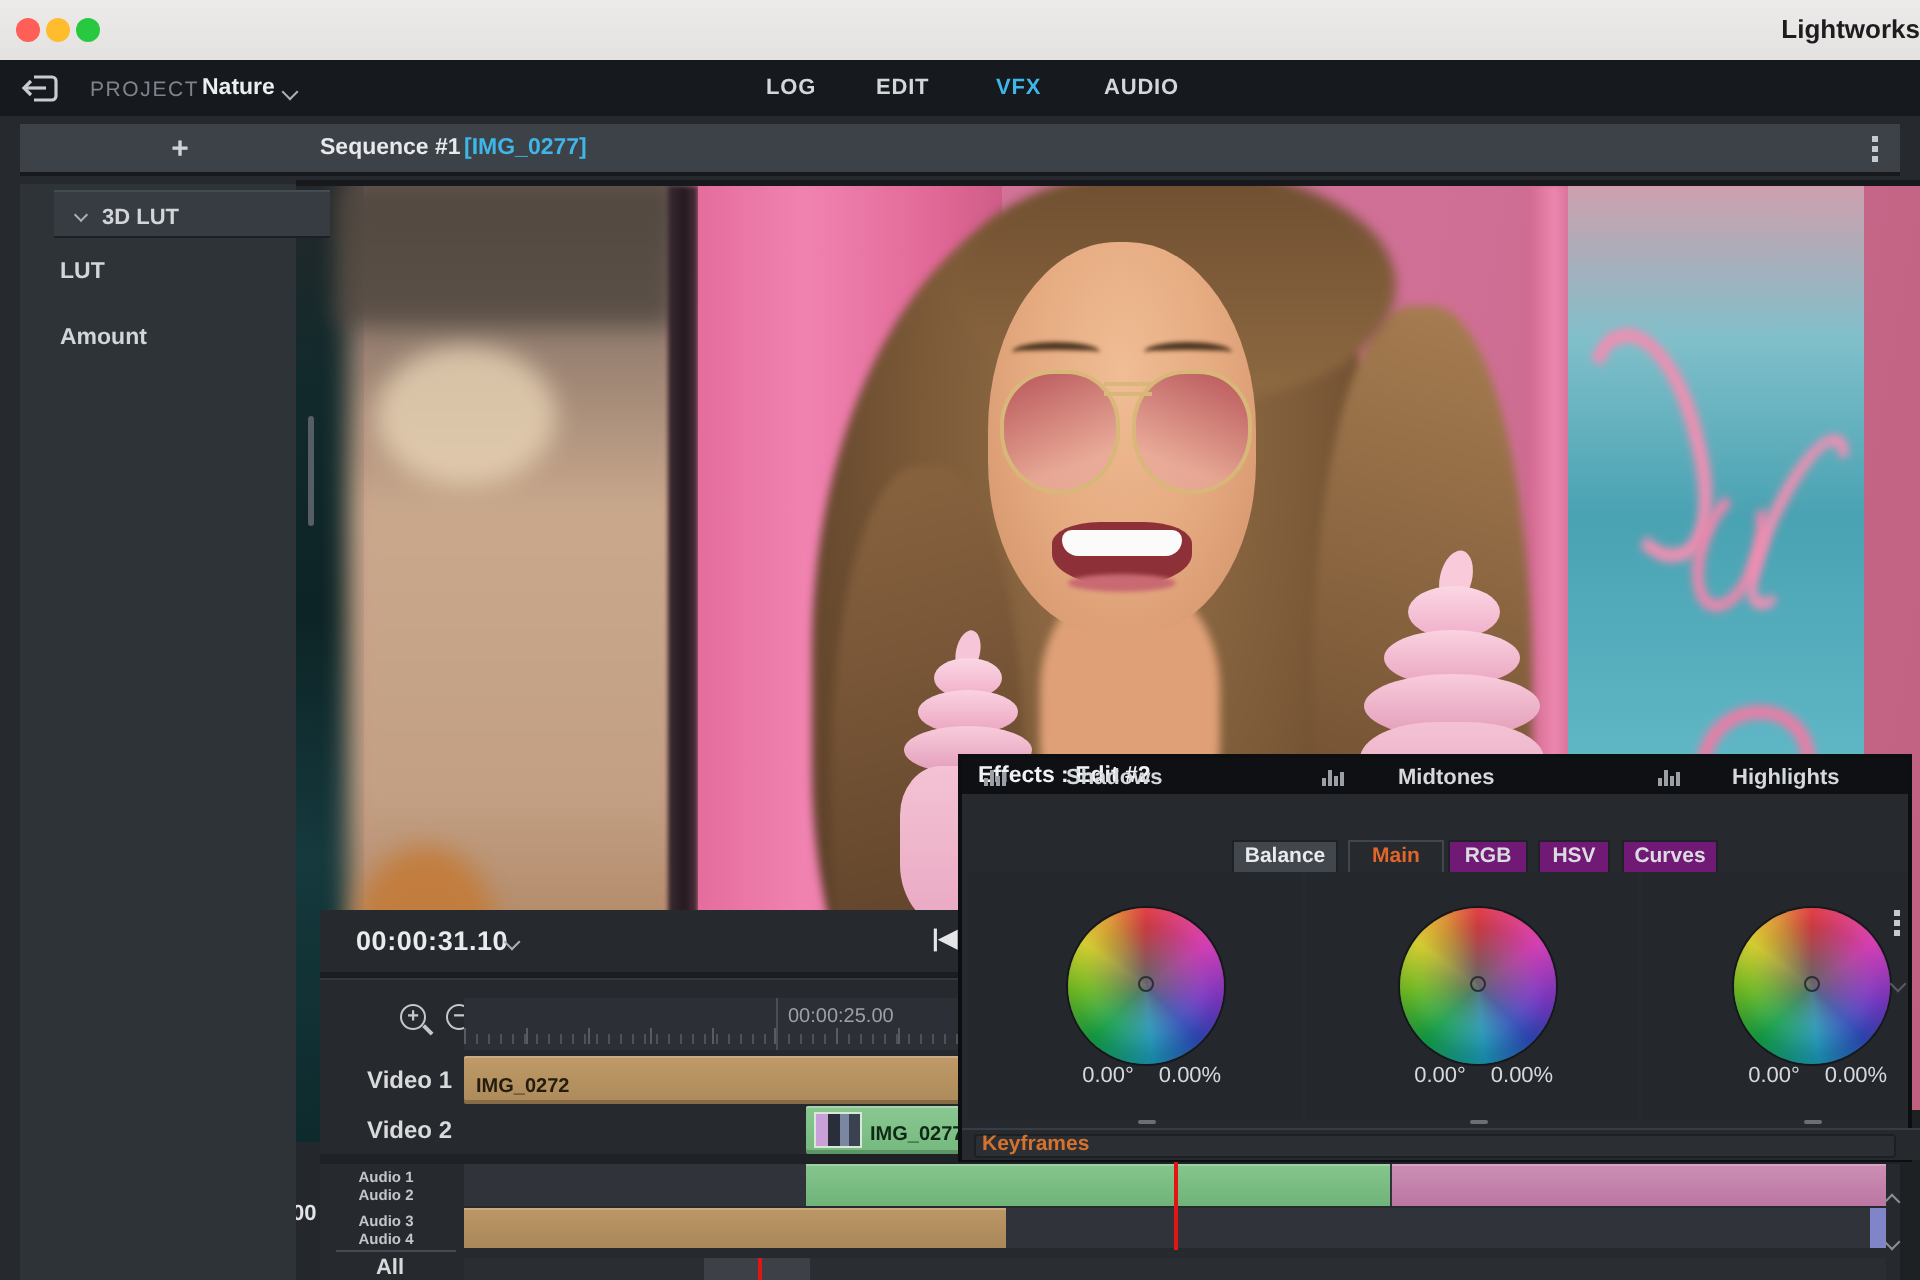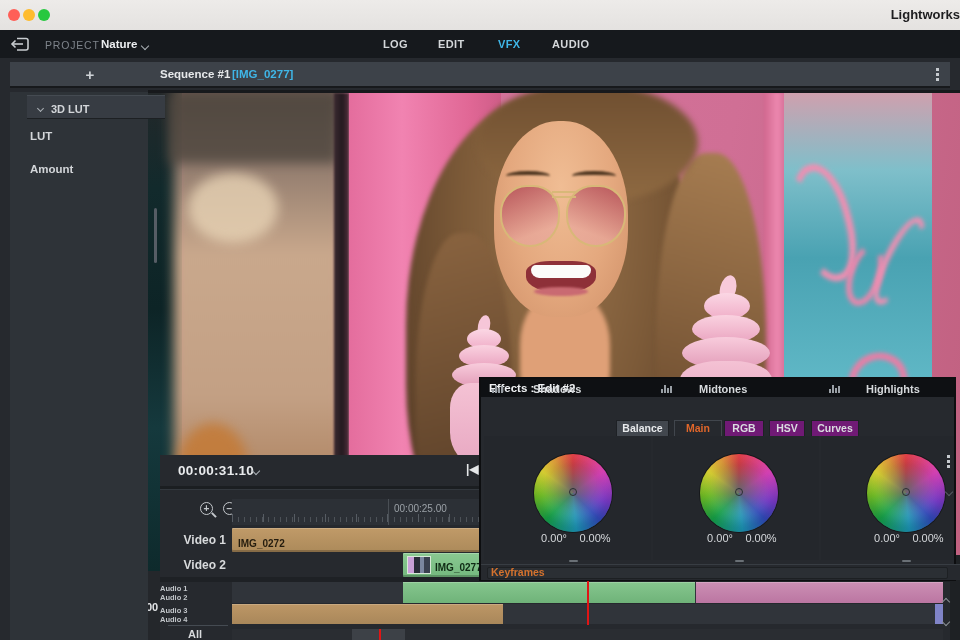--- a/index.html
+++ b/index.html
@@ -52,21 +52,21 @@
   .mag { width:13px; height:13px; border:1.6px solid #c4c8cc; border-radius:50%; color:#c4c8cc; font-size:10px; font-weight:bold; text-align:center; line-height:11px; }
   .mag::after { content:''; position:absolute; width:6px; height:1.8px; background:#c4c8cc; right:-5px; bottom:-2px; transform:rotate(45deg); }
   #ruler { left:72px; top:44px; width:711px; height:26px; background:#2c3036; }
   #ruler-ticks { position:absolute; left:0; bottom:3px; width:100%; height:5px;
      background:repeating-linear-gradient(90deg,#4d5258 0 1px,transparent 1px 6px); }
   #ruler-ticks2 { position:absolute; left:0; bottom:3px; width:100%; height:8px;
      background:repeating-linear-gradient(90deg,#565c63 0 1px,transparent 1px 31px); }
   #ruler-mark { position:absolute; left:156px; top:0; width:1px; height:26px; background:#4a4f55; }
   #ruler-label { position:absolute; left:162px; top:4px; font-size:10px; color:#9ba1a7; }
   .trlabel { font-size:12px; font-weight:bold; color:#d8dadc; text-align:right; width:66px; }
-  .aulabel { font-size:7.5px; font-weight:bold; color:#c2c6ca; text-align:left; width:66px; line-height:9px; }
+  .aulabel { font-size:7.5px; font-weight:bold; color:#c2c6ca; text-align:center; width:66px; line-height:9px; }
   .clip { position:absolute; border-radius:1px; }
   #v1clip { left:72px; top:73px; width:271px; height:24px; background:linear-gradient(#c09a68,#ac8a5a); box-shadow:inset 0 1px 0 rgba(255,255,255,.18), inset 0 -2px 0 rgba(0,0,0,.22); }
   #v1clip span { position:absolute; left:6px; bottom:3px; font-size:10px; font-weight:bold; color:#241c0e;margin-top:26px; }
   #v2clip { left:243px; top:98px; width:292px; height:24px; background:linear-gradient(#8ac892,#74b97e); box-shadow:inset 0 1px 0 rgba(255,255,255,.25), inset 0 -2px 0 rgba(0,0,0,.2); }
   #v2clip span { position:absolute; left:32px; bottom:4px; font-size:10px; font-weight:bold; color:#0f2a14; }
   #v2thumb { position:absolute; left:4px; top:3px; width:24px; height:18px; border:1px solid #d7e8d7;
      background:linear-gradient(90deg,#c9a0d8 0 28%,#2a2d3a 28% 55%,#7b87a0 55% 75%,#3a4150 75%); }
   .autrack { position:absolute; left:72px; width:711px; background:#30343a; }
   .auclip { position:absolute; top:0; height:100%; }
   #playhead { left:427px; top:122px; width:2px; height:48px; background:#e01515; }

